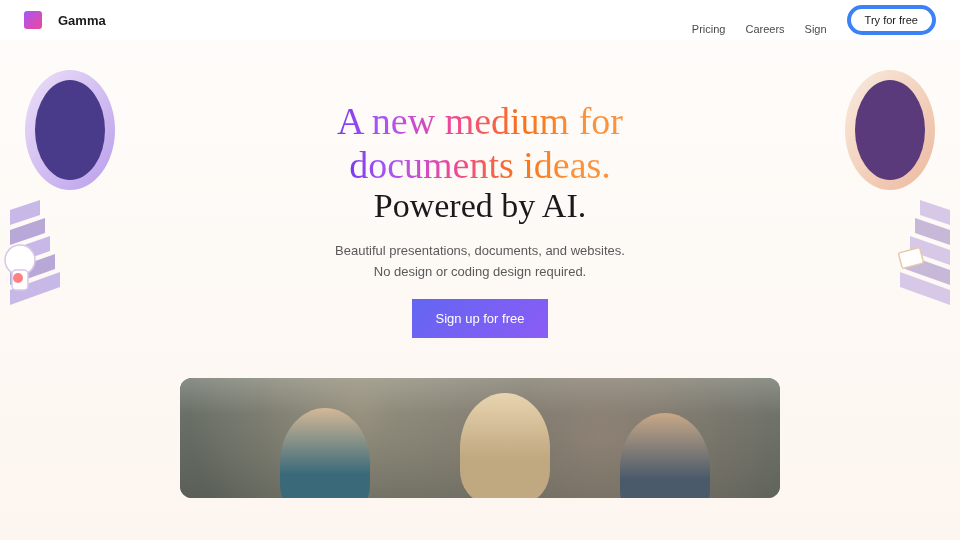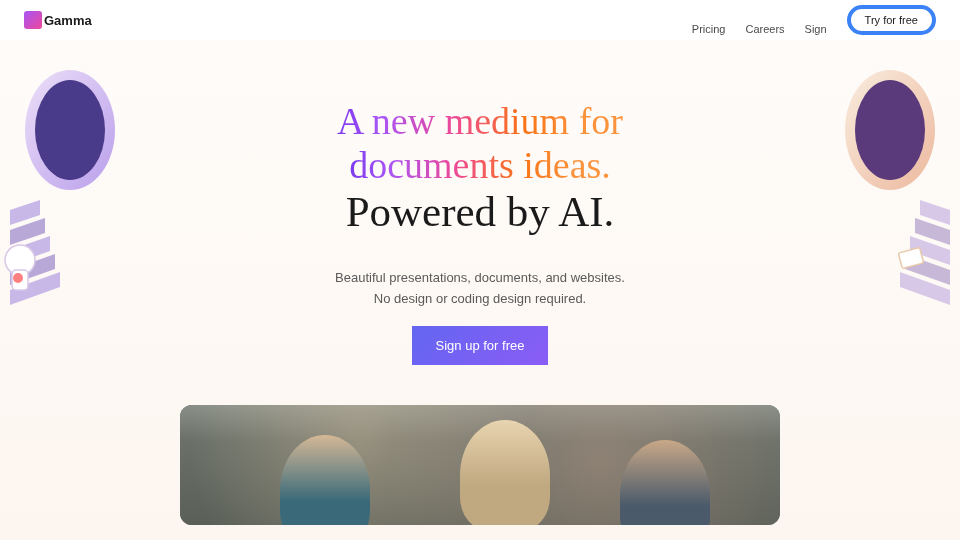--- a/index.html
+++ b/index.html
@@ -15,21 +15,21 @@
       display: flex;
       justify-content: space-between;
       align-items: center;
       padding: 12px 24px;
       background: #ffffff;
       height: 40px;
     }
     .logo {
       display: flex;
       align-items: center;
-      gap: 2px;
+      gap: 16px;
     }
     .logo-icon {
       width: 18px;
       height: 18px;
       background: linear-gradient(135deg, #a855f7 0%, #ec4899 100%);
       border-radius: 3px;
       position: relative;
     }
     .logo-text {
       font-weight: 700;
@@ -83,24 +83,24 @@
     }
     .headline-gradient {
       background: linear-gradient(90deg, #7c3aed 0%, #a855f7 15%, #ec4899 40%, #f97316 65%, #fb923c 85%);
       -webkit-background-clip: text;
       background-clip: text;
       -webkit-text-fill-color: transparent;
       color: transparent;
     }
     .headline-sub {
       font-family: Georgia, serif;
-      font-size: 43px;
+      font-size: 34px;
       font-weight: 400;
       color: #1a1a1a;
-      margin-bottom: 32px;
+      margin-bottom: 16px;
     }
     .subtitle {
       font-size: 13px;
       color: #5a5a5a;
       line-height: 1.6;
       margin-bottom: 16px;
     }
     .cta-button {
       background: linear-gradient(135deg, #6366f1 0%, #8b5cf6 100%);
       color: #ffffff;

